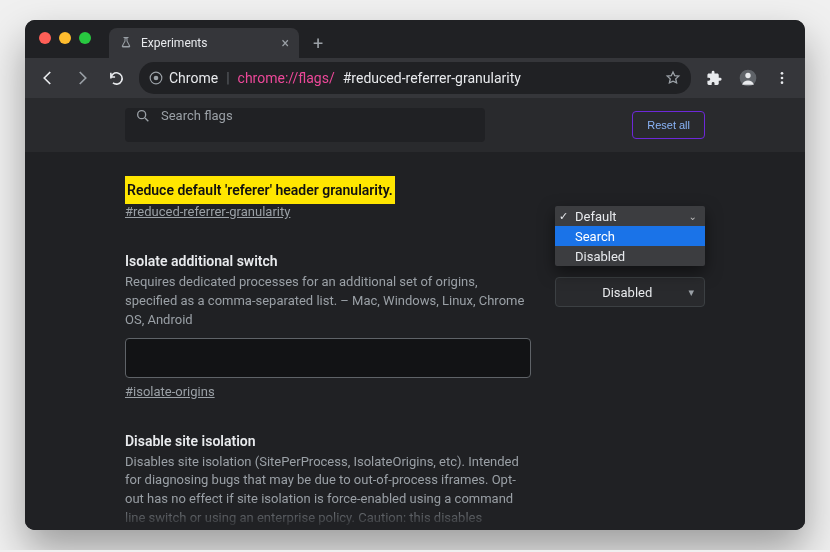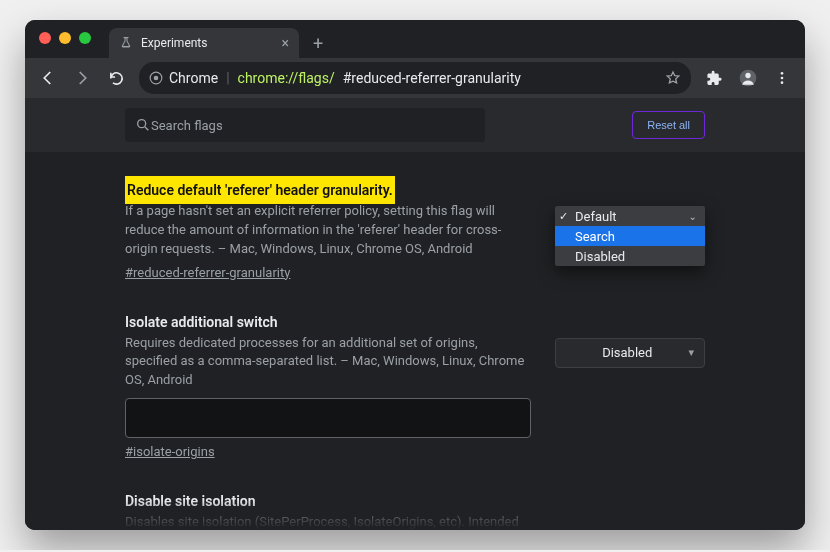--- a/index.html
+++ b/index.html
@@ -83,21 +83,21 @@
     gap: 8px;
     color: #e8eaed;
     font-size: 14px;
     margin: 0 4px;
   }
   .omnibox .chip {
     display: flex; align-items: center; gap: 6px;
     color: #e8eaed;
   }
   .omnibox .sep { color: #5f6368; }
-  .omnibox .path1 { color: #bef264; }
+  .omnibox .path1 { color: #ec4899; }
   .omnibox .path2 { color: #e8eaed; }
   .omnibox .star { margin-left: auto; color: #9aa0a6; }
   .content {
     flex: 1;
     background: #202124;
     overflow: hidden;
     position: relative;
   }
   .flags-header {
     background: #292a2d;
@@ -105,23 +105,23 @@
     display: flex;
     align-items: center;
     gap: 12px;
   }
   .search-box {
     width: 360px;
     height: 34px;
     background: #202124;
     border-radius: 4px;
     display: flex;
-    align-items: center;
+    align-items: flex-start;
     padding: 0 10px;
-    gap: 0;
+    gap: 10px;
     color: #9aa0a6;
   }
   .reset-btn {
     margin-left: auto;
     border: 1px solid #6d28d9;
     color: #8ab4f8;
     padding: 7px 14px;
     border-radius: 4px;
     font-size: 11px;
     background: transparent;
@@ -303,21 +303,20 @@
         <span>Search flags</span>
       </div>
       <button class="reset-btn">Reset all</button>
     </div>
 
     <div class="flags-body">
 
       <div class="flag">
         <div class="flag-left">
           <span class="flag-title highlight">Reduce default 'referer' header granularity.</span>
-          <div class="flag-desc">If a page hasn't set an explicit referrer policy, setting this flag will reduce the amount of information in the 'referer' header for cross-origin requests. – Mac, Windows, Linux, Chrome OS, Android</div>
           <a class="flag-anchor">#reduced-referrer-granularity</a>
         </div>
         <div class="flag-right">
           <div style="position:relative">
             <div class="dropdown">
               <div class="dd-item">
                 <span class="check">✓</span>
                 <span>Default</span>
                 <span style="position:absolute; right:8px; font-size:10px; color:#bbb">⌄</span>
               </div>

